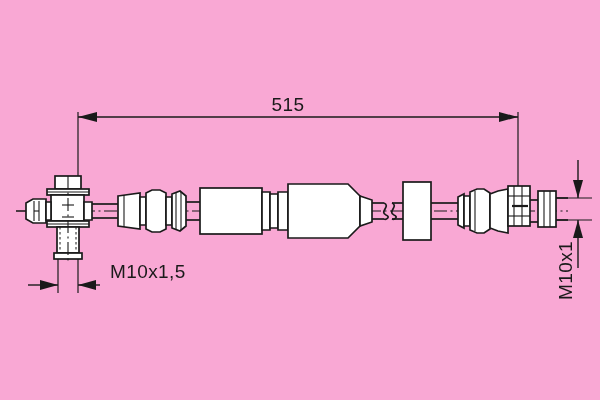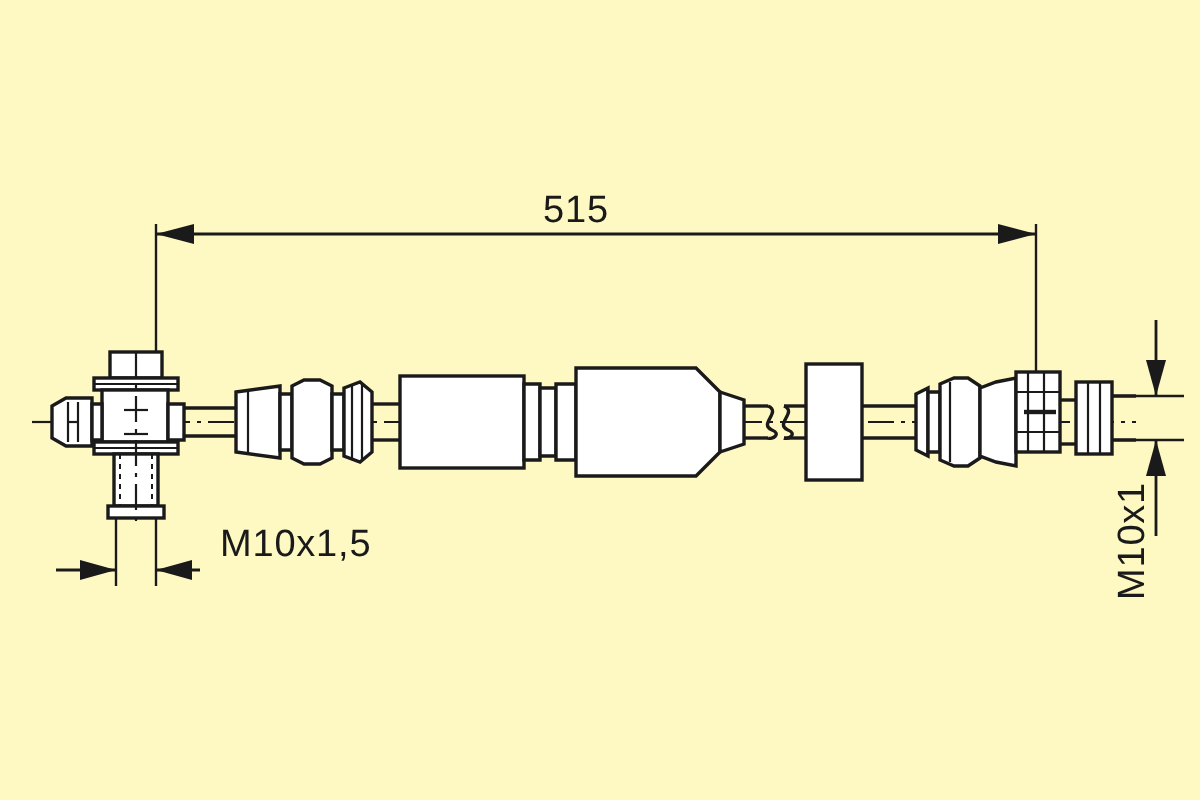--- a/index.html
+++ b/index.html
@@ -7,21 +7,21 @@
     padding: 0;
     background: #ffffff;
   }
   body {
     font-family: "Liberation Sans", sans-serif;
   }
   #drawing-root {
     position: relative;
     width: 600px;
     height: 400px;
-    background: #fef9c3;
+    background: #f9a8d4;
     overflow: hidden;
   }
   svg#tech-drawing {
     display: block;
     width: 600px;
     height: 400px;
   }
   .ln {
     stroke: #1a1a1a;
     fill: none;

